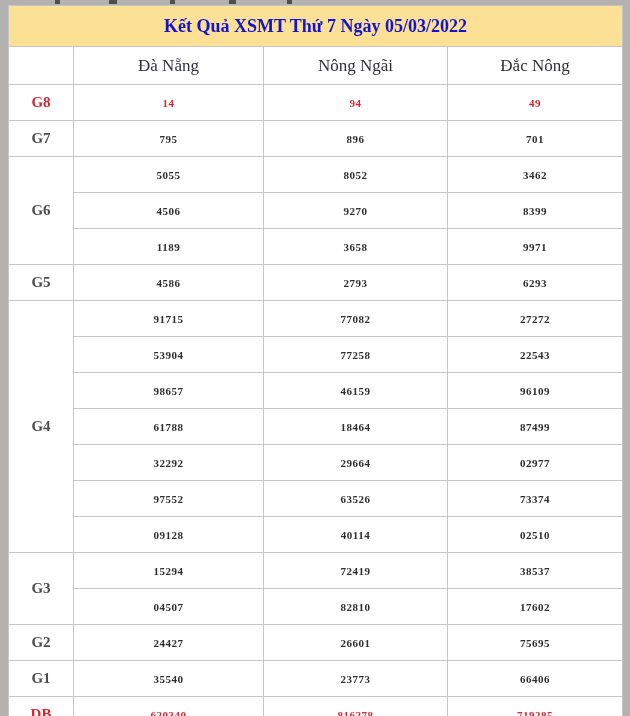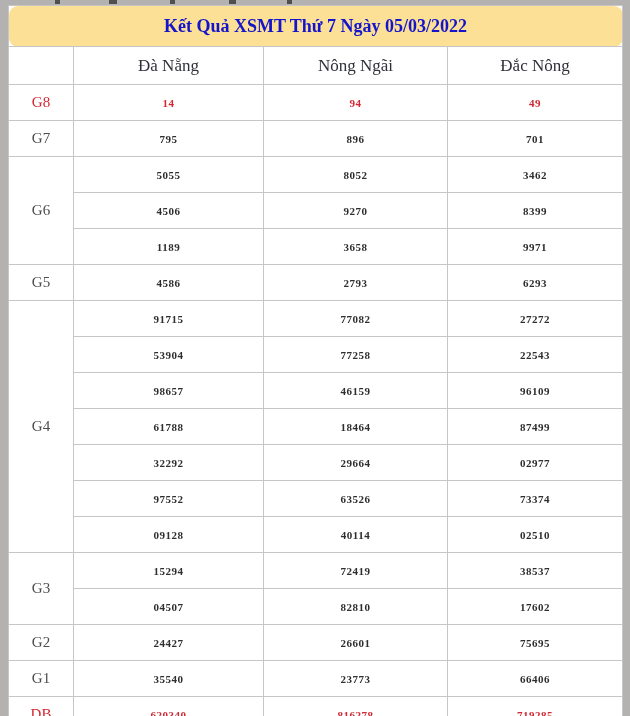--- a/index.html
+++ b/index.html
@@ -47,32 +47,31 @@
     text-align:center;
     vertical-align:middle;
     background:var(--cell-background);
   }
   .title-cell{
     background:var(--title-background);
     color:var(--title-text);
     font-weight:bold;
     font-size:18px;
     height:41px;
-    border-radius:9px;
   }
   th.province{
     color:#30303a;
     font-weight:normal;
     font-size:17px;
     height:38px;
   }
   td.prize-label{
     color:var(--label-text);
     font-size:15px;
-    font-weight:normal;
+    font-weight:bold;
   }
   td.num{
     color:var(--number-text);
     font-weight:bold;
     font-size:11px;
     height:36px;
     letter-spacing:0.5px;
   }
   tr.hl td.prize-label{color:var(--highlight-red);}
   tr.hl td.num{color:var(--highlight-red);}

